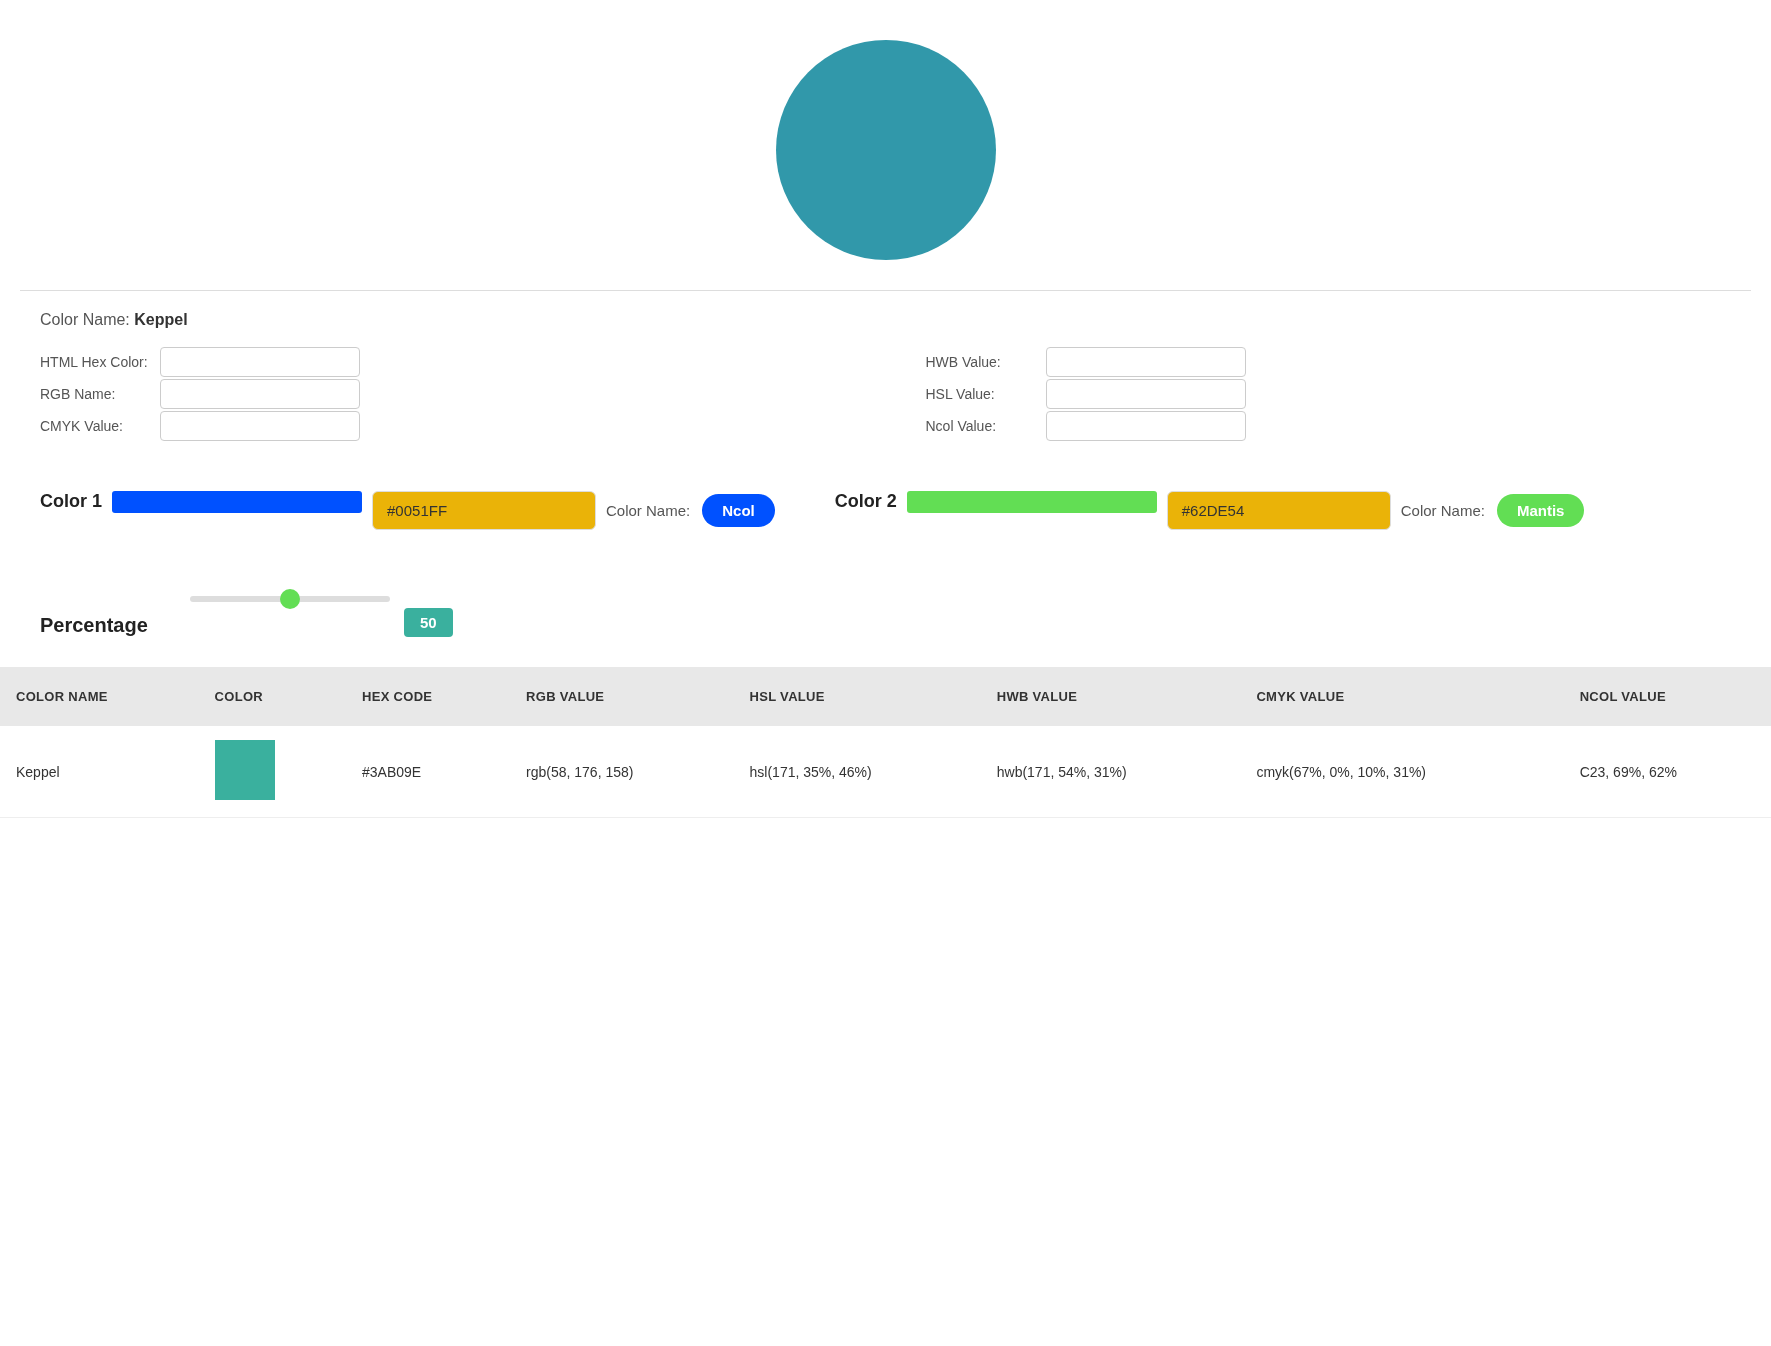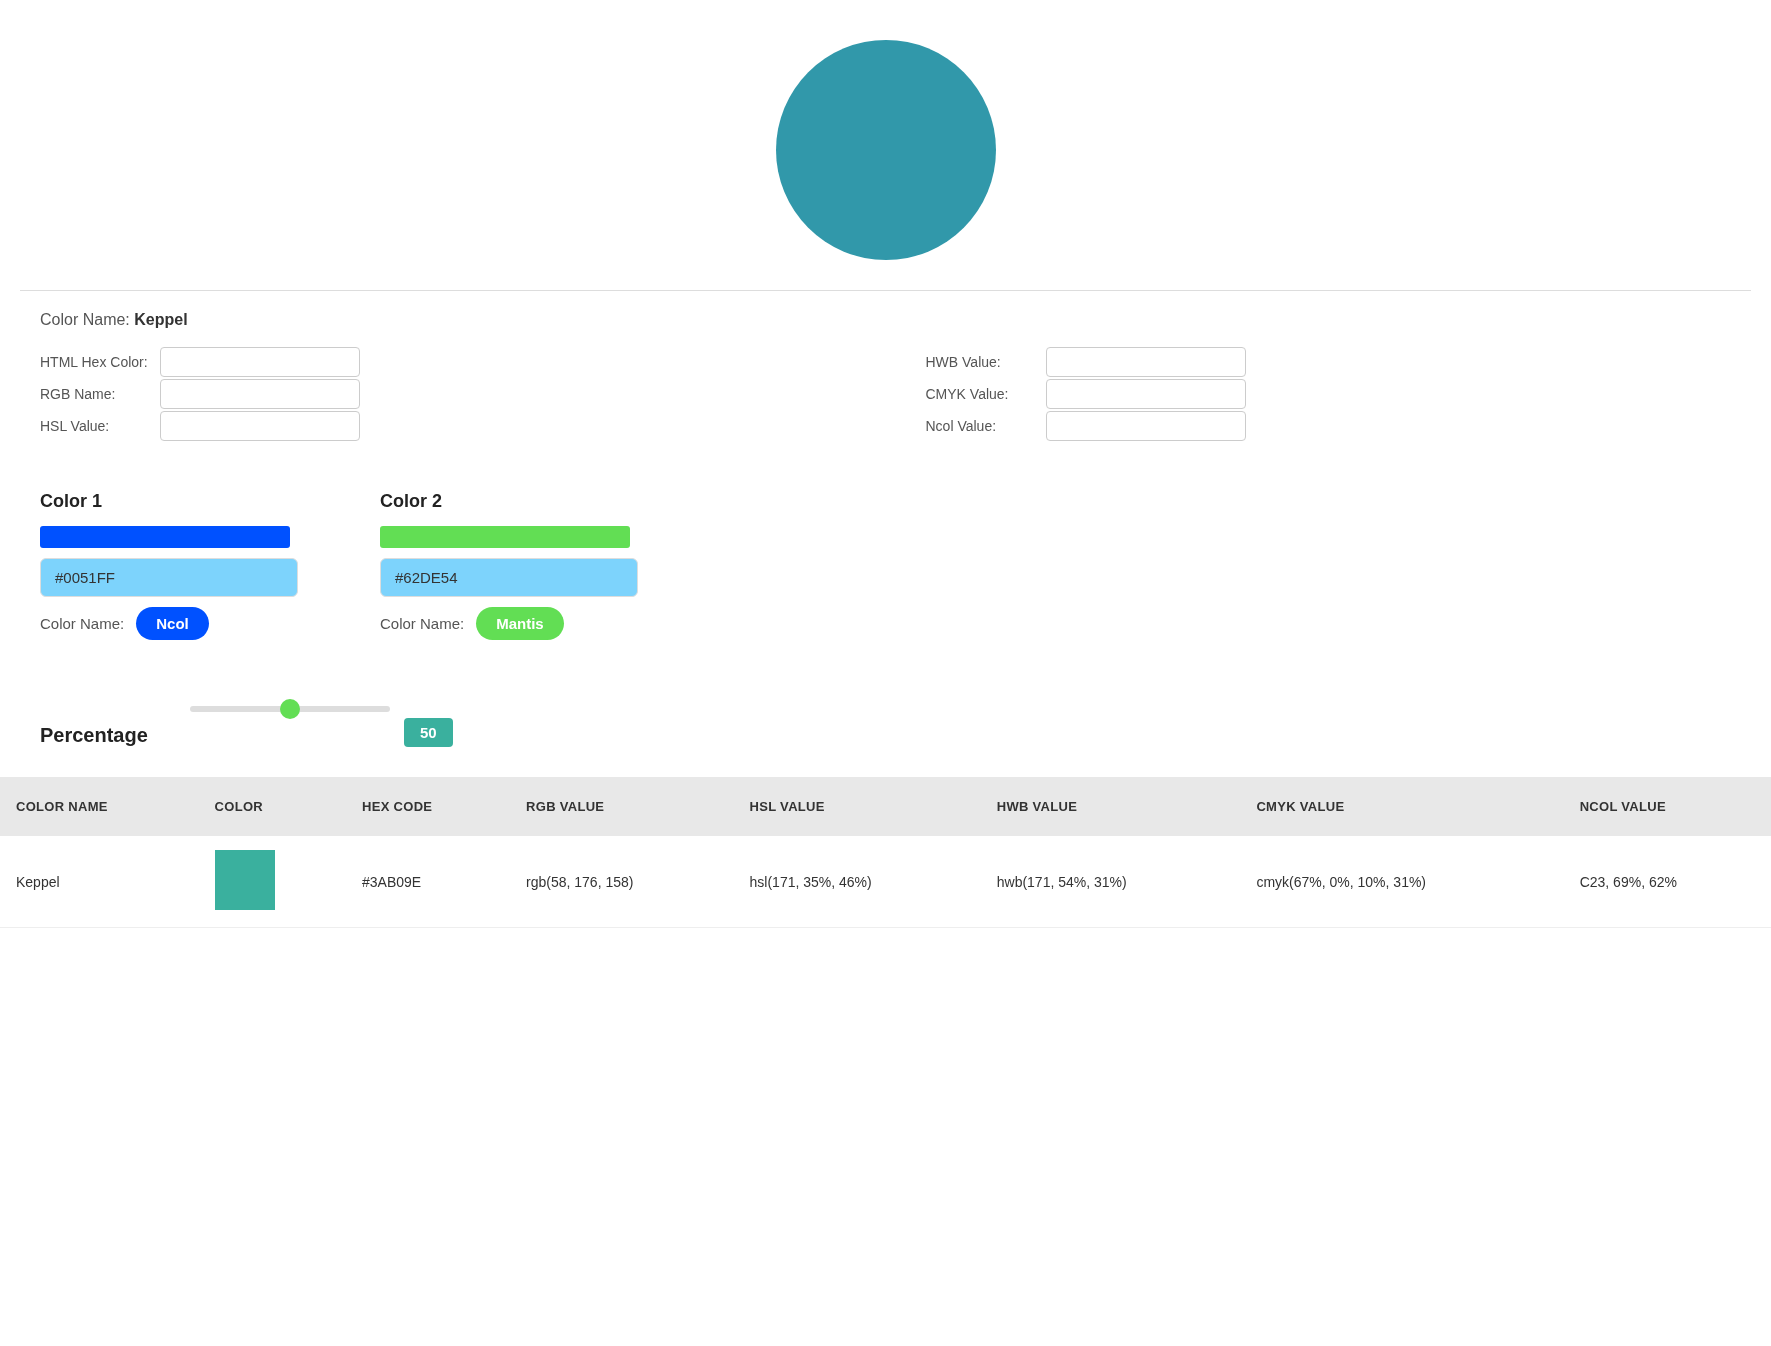--- a/index.html
+++ b/index.html
@@ -64,21 +64,21 @@
     }
 
     .color-pickers-section {
       padding: 20px 40px;
       display: flex;
       gap: 60px;
     }
 
     .color-picker-block {
       display: flex;
-      flex-direction: column;
+      flex-direction: row;
       gap: 10px;
       min-width: 280px;
     }
 
     .color-picker-block h3 {
       font-size: 18px;
       font-weight: bold;
       color: #222;
       margin-bottom: 4px;
     }
@@ -88,22 +88,22 @@
       border-radius: 3px;
       width: 250px;
     }
 
     .color-hex-display {
       border: 1px solid #ddd;
       border-radius: 6px;
       padding: 10px 14px;
       font-size: 15px;
       color: #333;
-      width: 258px;
-      background: #7dd3fc;
+      width: 224px;
+      background: #eab308;
     }
 
     .color-name-badge-row {
       display: flex;
       align-items: center;
       gap: 12px;
       font-size: 15px;
       color: #555;
     }
 
@@ -229,26 +229,26 @@
     <div class="field-row">
       <label>HWB Value:</label>
       <input type="text" style="">
     </div>
 
     <div class="field-row">
       <label>RGB Name:</label>
       <input type="text" style="">
     </div>
     <div class="field-row">
+      <label>HSL Value:</label>
+      <input type="text" style="">
+    </div>
+
+    <div class="field-row">
       <label>CMYK Value:</label>
-      <input type="text" style="">
-    </div>
-
-    <div class="field-row">
-      <label>HSL Value:</label>
       <input type="text" style="">
     </div>
     <div class="field-row">
       <label>Ncol Value:</label>
       <input type="text" style="">
     </div>
   </div>
 </div>
 
 <div class="color-pickers-section">

